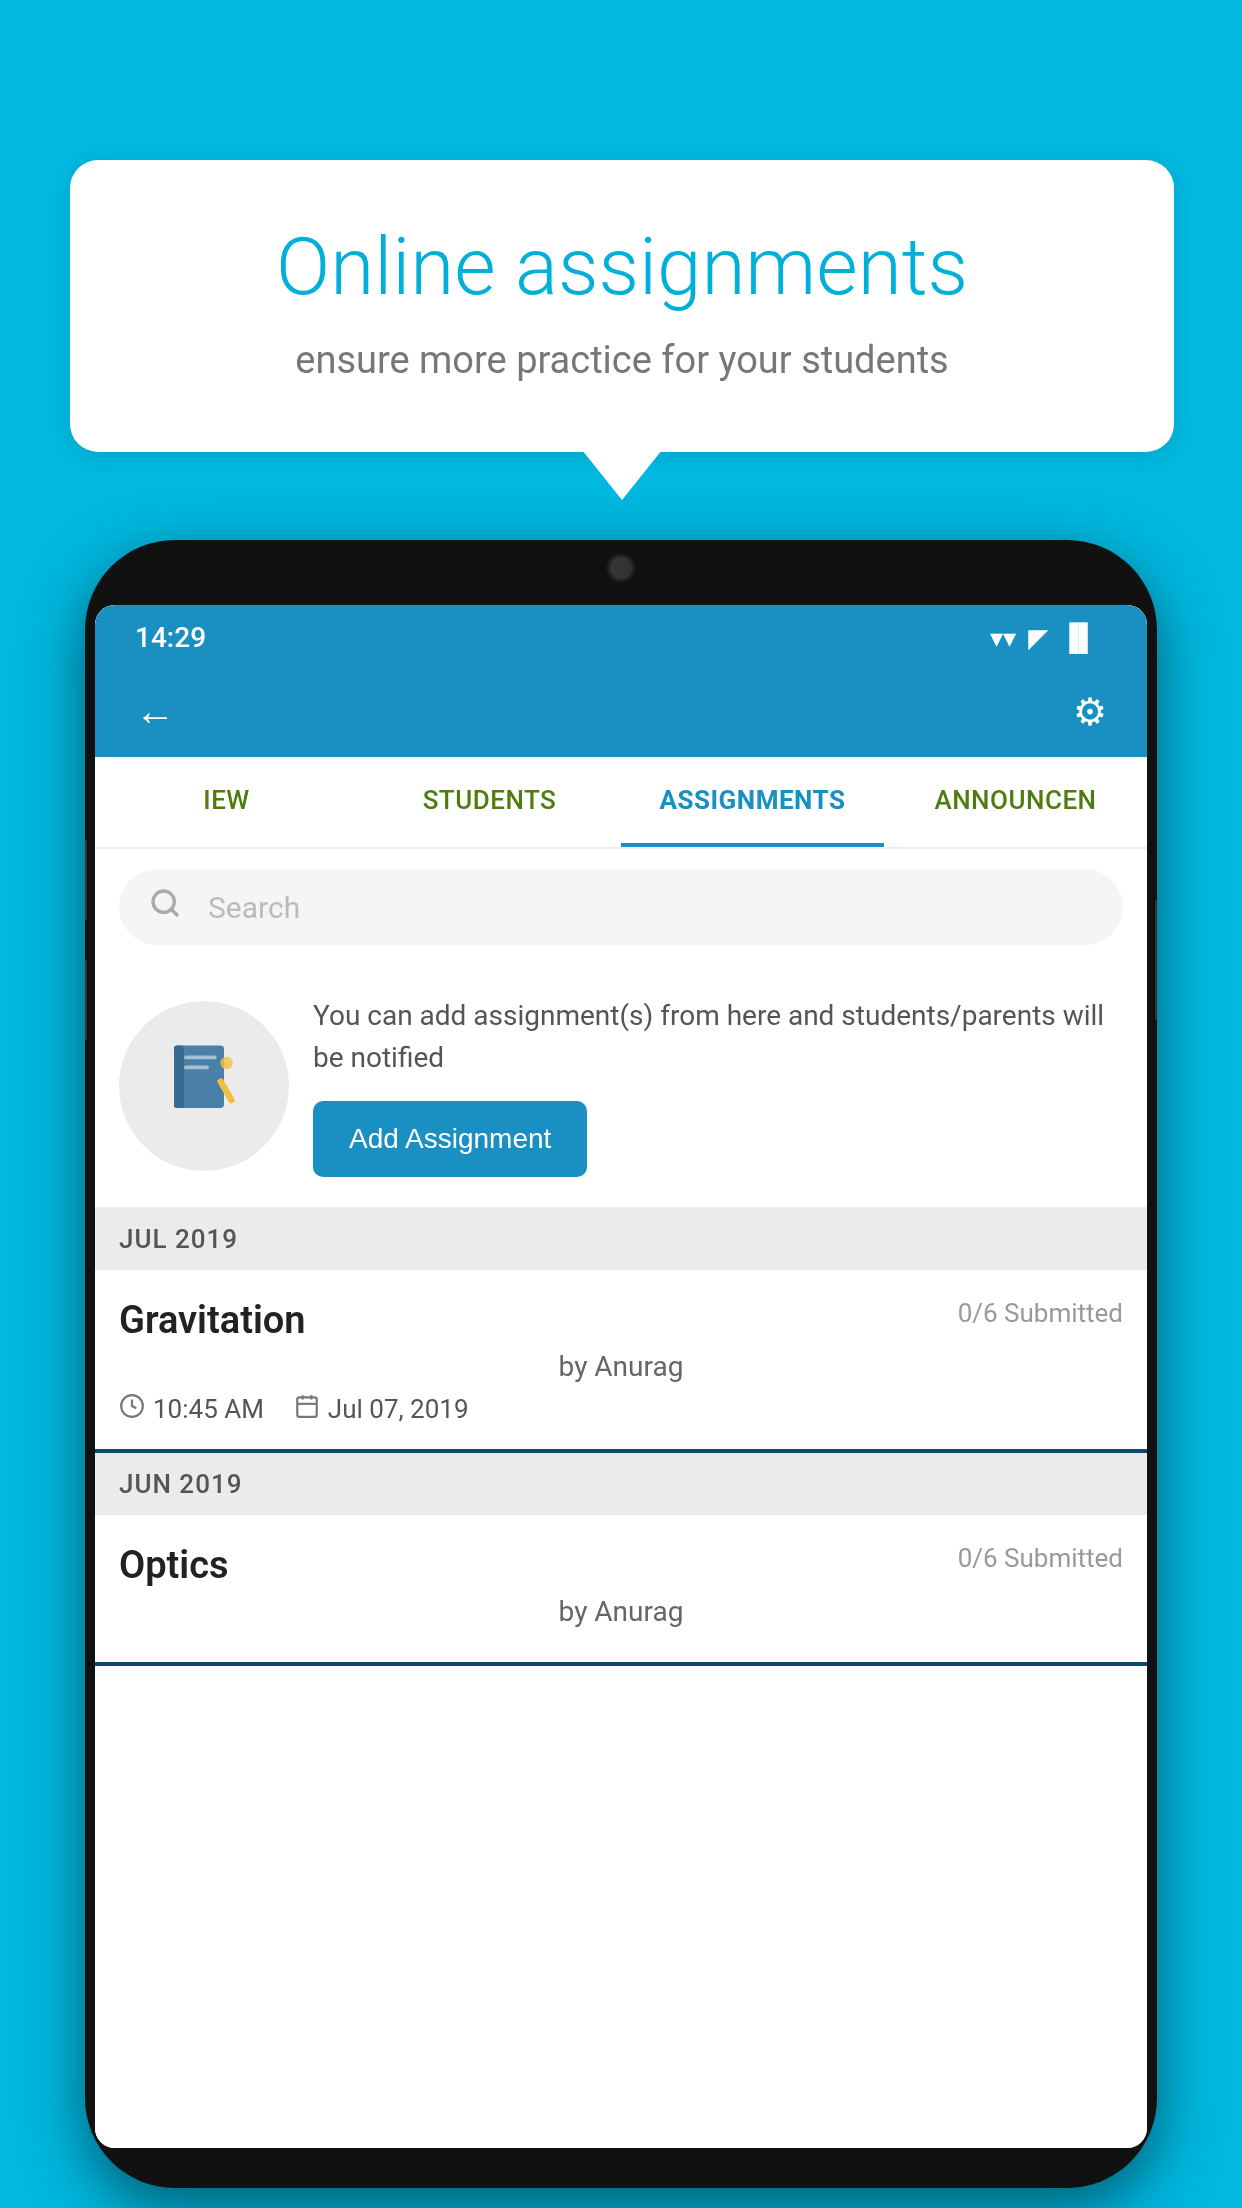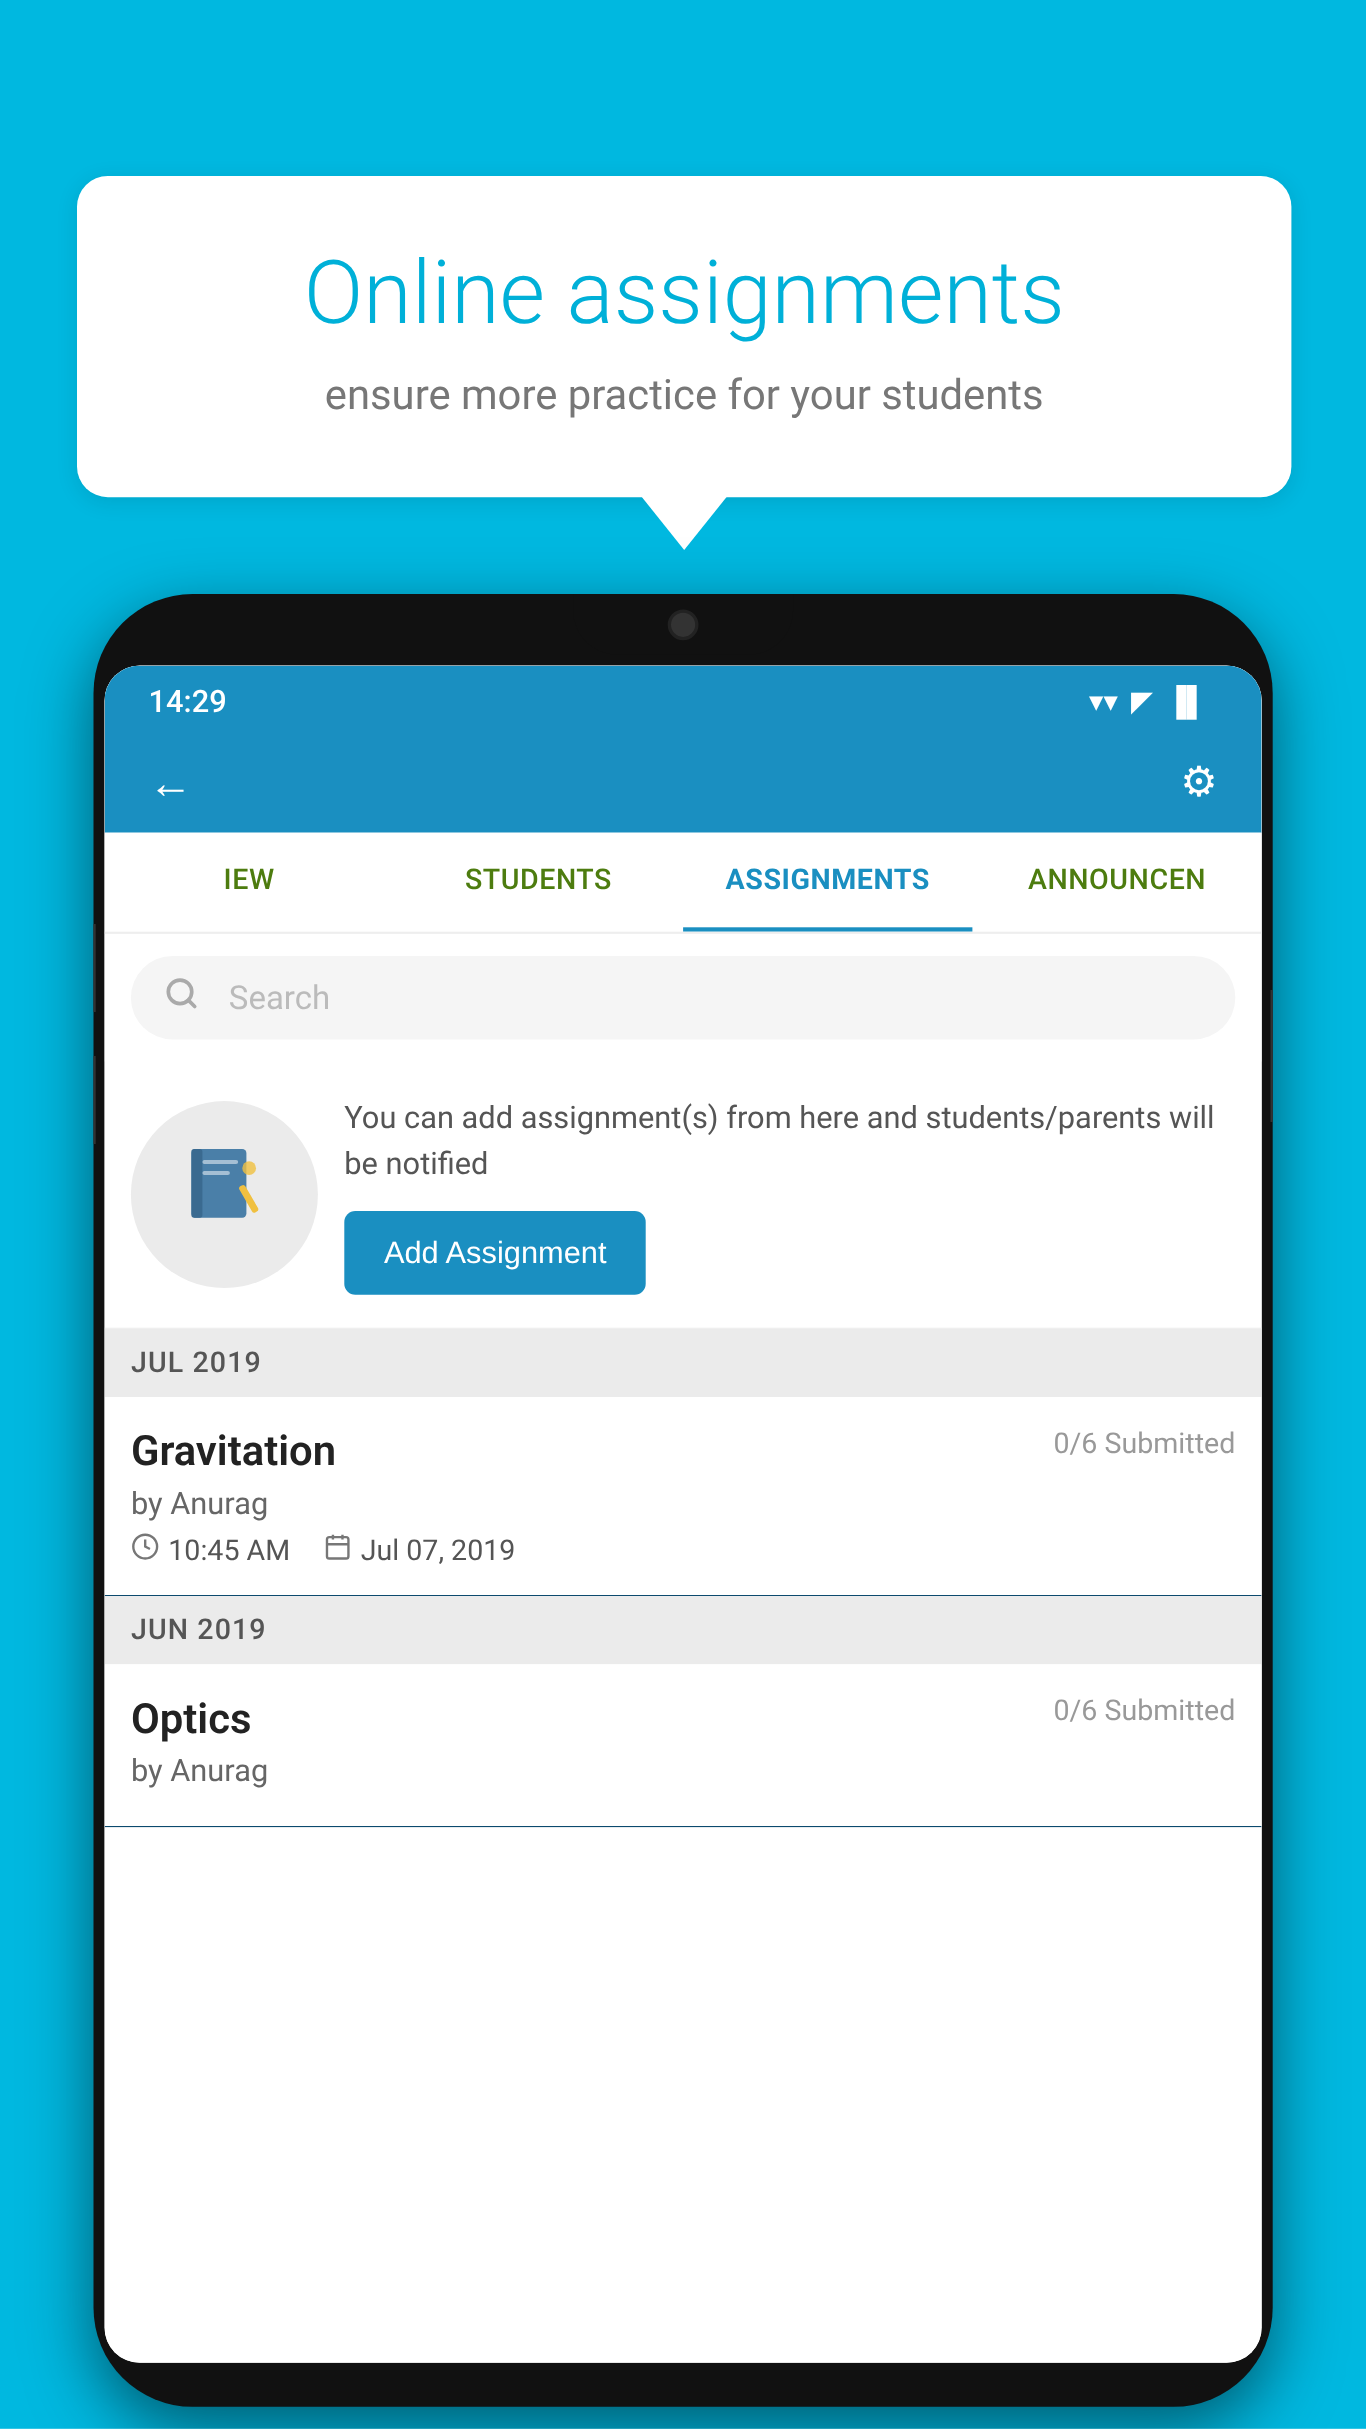--- a/index.html
+++ b/index.html
@@ -195,21 +195,21 @@
     }
 
     
     .phone-screen {
       background: white;
       position: absolute;
       top: 65px;
       left: 10px;
       right: 10px;
       bottom: 40px;
-      border-radius: 32px;
+      border-radius: 20px;
       overflow: hidden;
     }
 
     .screen-content {
       height: 100%;
       overflow: hidden;
       background: white;
     }
 
     
@@ -291,21 +291,22 @@
       font-size: 26px;
       color: #555;
       font-weight: 500;
       letter-spacing: 1px;
     }
 
     
     .assignment-item {
       background: white;
       padding: 28px 24px 24px;
-      border-bottom: 1px solid #0c4a6e;
+      border-bottom: 4px solid #0c4a6e;
+      text-align: center;
     }
 
     .assignment-top-row {
       display: flex;
       justify-content: space-between;
       align-items: flex-start;
       margin-bottom: 8px;
     }
 
     .assignment-name {

